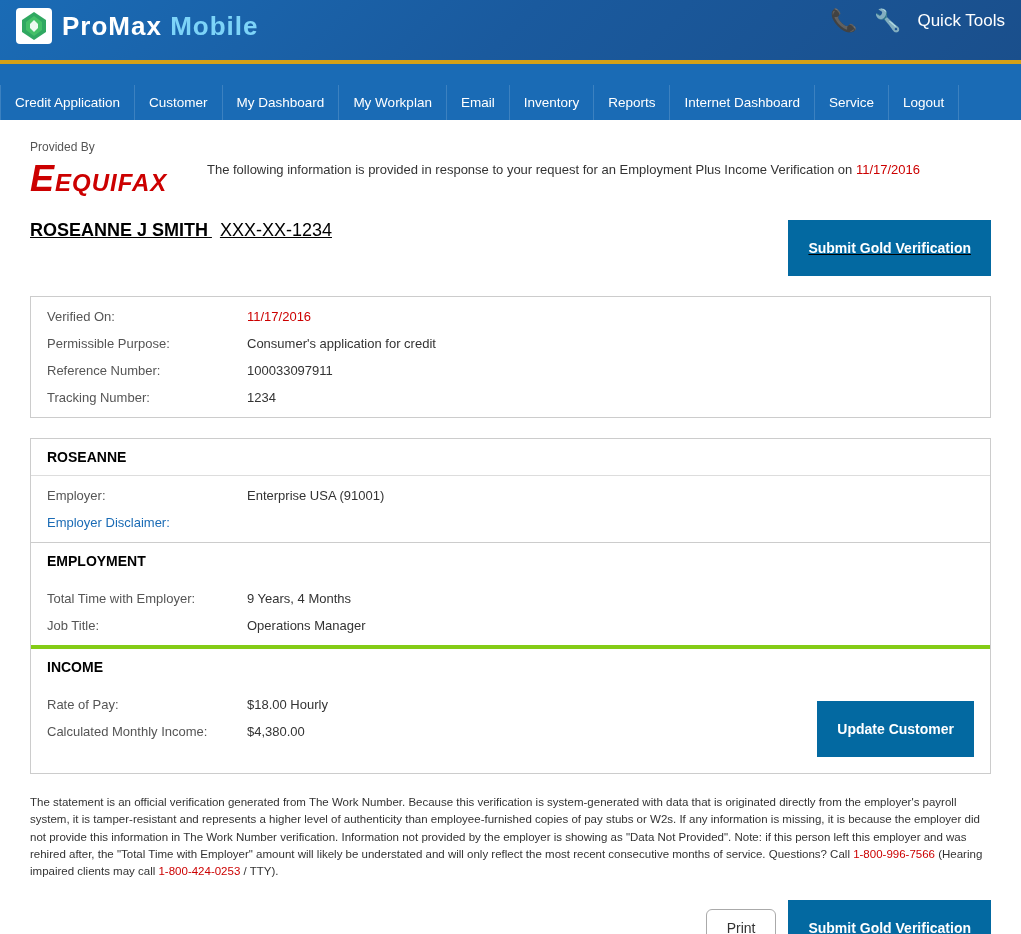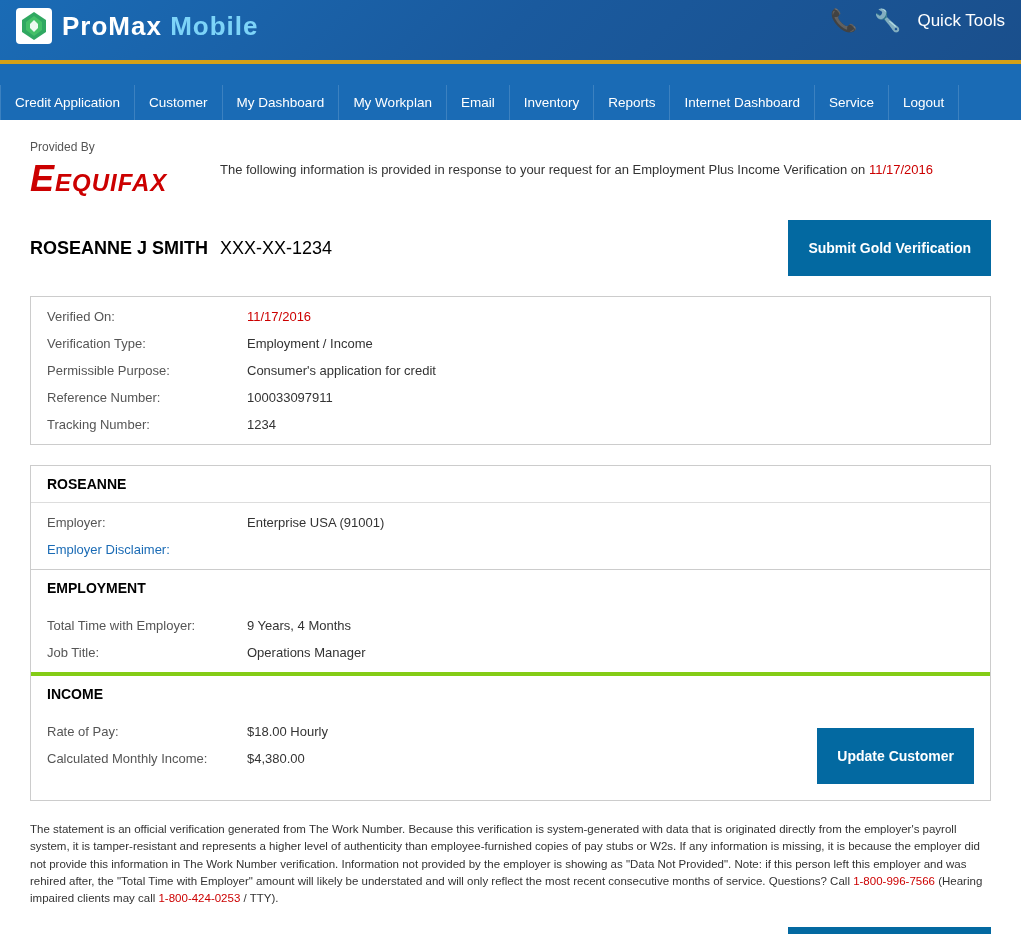--- a/index.html
+++ b/index.html
@@ -71,21 +71,21 @@
       background: white;
       margin: 0;
       padding: 20px 30px;
       min-height: calc(934px - 120px);
     }
 
     
     .equifax-header {
       display: flex;
       align-items: flex-start;
-      gap: 30px;
+      gap: 17px;
       margin-bottom: 20px;
     }
     .equifax-logo-area {
       min-width: 160px;
     }
     .provided-by {
       font-size: 12px;
       color: #555;
       margin-bottom: 4px;
     }
@@ -100,23 +100,24 @@
       font-size: 13px;
       color: #333;
       line-height: 1.5;
       padding-top: 20px;
     }
     .equifax-description .date { color: #cc0000; }
 
     
     .name-row {
       display: flex;
-      align-items: center;
+      align-items: flex-start;
       justify-content: space-between;
       margin-bottom: 20px;
+      text-decoration: underline;
     }
     .person-name {
       font-size: 18px;
       font-weight: bold;
       color: #000;
     }
     .ssn {
       font-weight: normal;
       color: #000;
     }
@@ -256,24 +257,20 @@
     <button class="btn-blue">Submit Gold Verification</button>
   </div>
 
   <div class="info-box">
     <div class="section-content">
       <div class="info-row">
         <span class="info-label">Verified On:</span>
         <span class="info-value red">11/17/2016</span>
       </div>
       <div class="info-row">
-        <span class="info-label">Verification Type:</span>
-        <span class="info-value">Employment / Income</span>
-      </div>
-      <div class="info-row">
         <span class="info-label">Permissible Purpose:</span>
         <span class="info-value">Consumer's application for credit</span>
       </div>
       <div class="info-row">
         <span class="info-label">Reference Number:</span>
         <span class="info-value">100033097911</span>
       </div>
       <div class="info-row">
         <span class="info-label">Tracking Number:</span>
         <span class="info-value">1234</span>

